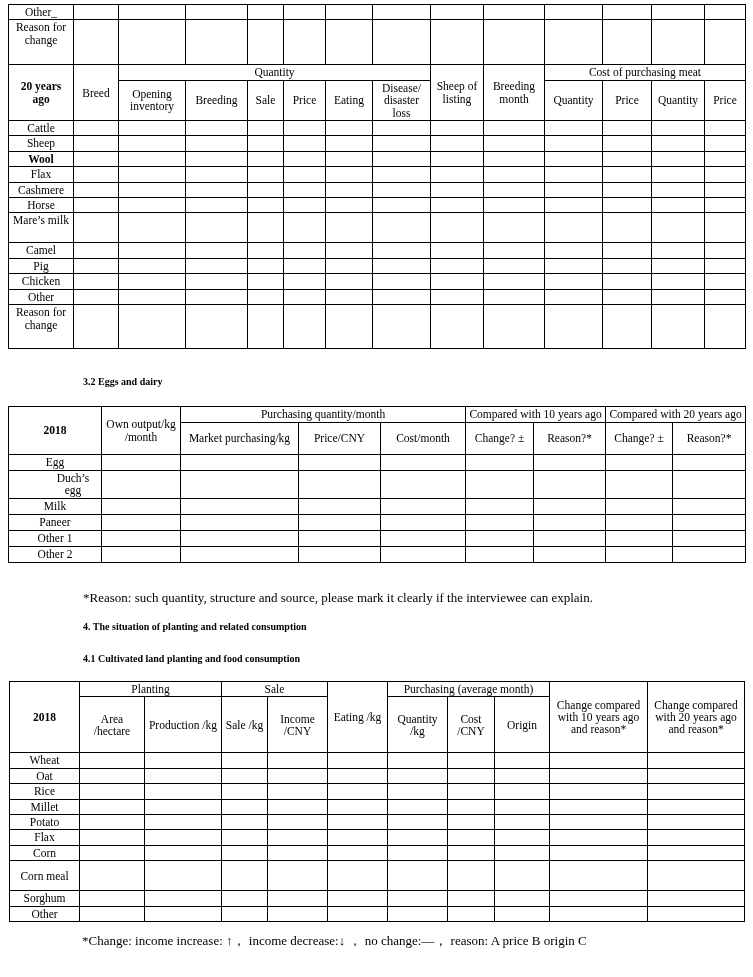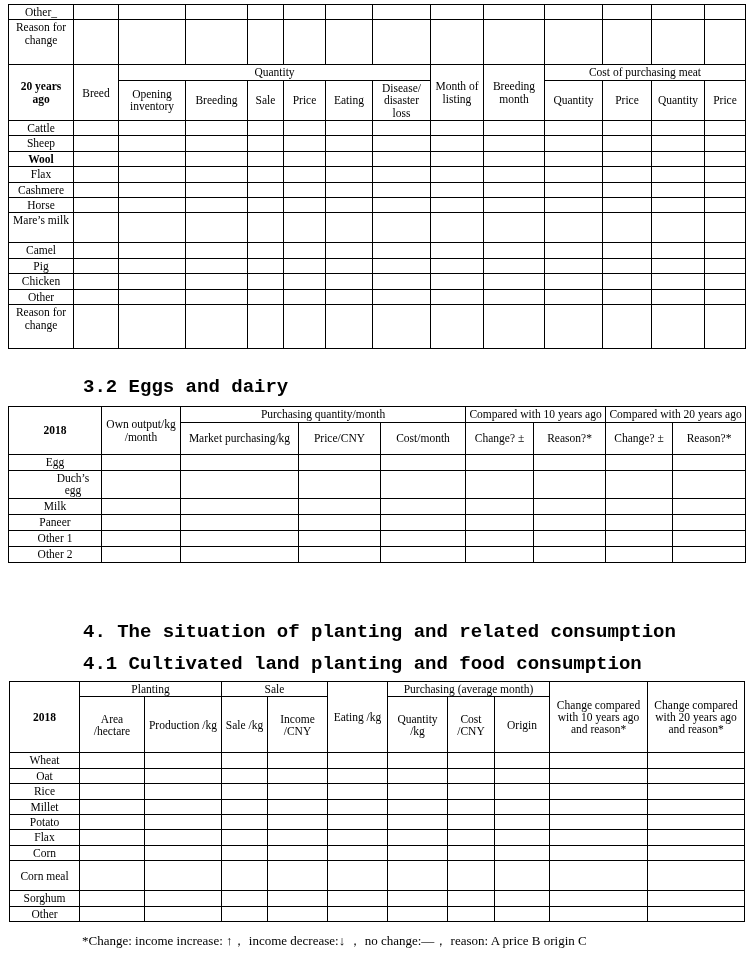--- a/index.html
+++ b/index.html
@@ -53,23 +53,23 @@
     position: absolute;
     left: 8px;
     top: 4px;
     width: 737px;
   }
   #t-livestock td { height: 15px; }
 
   
   .heading {
     position: absolute;
-    font-family: Liberation Mono, monospace;
+    font-family: Liberation Serif, serif;
     font-weight: bold;
-    font-size: 19px;
+    font-size: 10px;
     white-space: nowrap;
   }
   .para {
     position: absolute;
     font-family: "Liberation Serif", "DejaVu Serif", serif;
     font-size: 13px;
     line-height: 1.55;
   }
 
   
@@ -145,21 +145,21 @@
         <td class="blank"></td>
         <td class="blank"></td>
         <td class="blank"></td>
         <td class="blank"></td>
       </tr>
 
       <tr>
         <td rowspan="2" class="bold lbl" style="height:28px">20  years ago</td>
         <td rowspan="2">Breed</td>
         <td colspan="6">Quantity</td>
-        <td rowspan="2">Month of listing</td>
+        <td rowspan="2">Sheep of listing</td>
         <td rowspan="2">Breeding month</td>
         <td colspan="4">Cost of purchasing meat</td>
       </tr>
       <tr>
         <td style="height:40px">Opening inventory</td>
         <td>Breeding</td>
         <td>Sale</td>
         <td>Price</td>
         <td>Eating</td>
         <td class="lbl">Disease/ disaster loss</td>
@@ -460,20 +460,21 @@
           <td class="blank"></td>
           <td class="blank"></td>
           <td class="blank"></td>
           <td class="blank"></td>
           <td class="blank"></td>
           <td class="blank"></td>
         </tr>
       </tbody>
   </table>
 
+  <div class="para" style="left:83px; top:588px; width:640px;">*Reason: such quantity, structure and source, please mark it clearly if the interviewee can explain.</div>
 
   <div class="heading" style="left:83px; top:621px;">4. The situation of planting and related consumption</div>
 
   <div class="heading" style="left:83px; top:653px;">4.1 Cultivated land planting and food consumption</div>
 
   <table class="grid" id="t-planting">
     <colgroup>
       <col style="width:70px">
         <col style="width:65px">
         <col style="width:77px">

